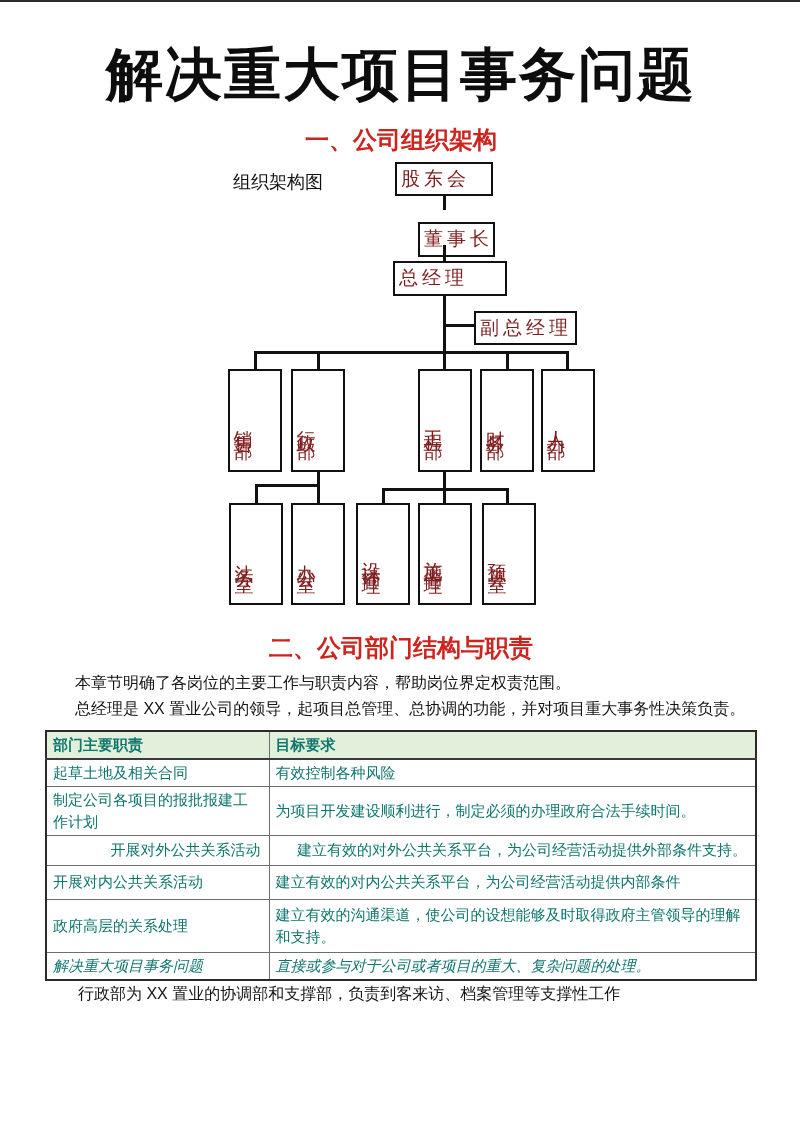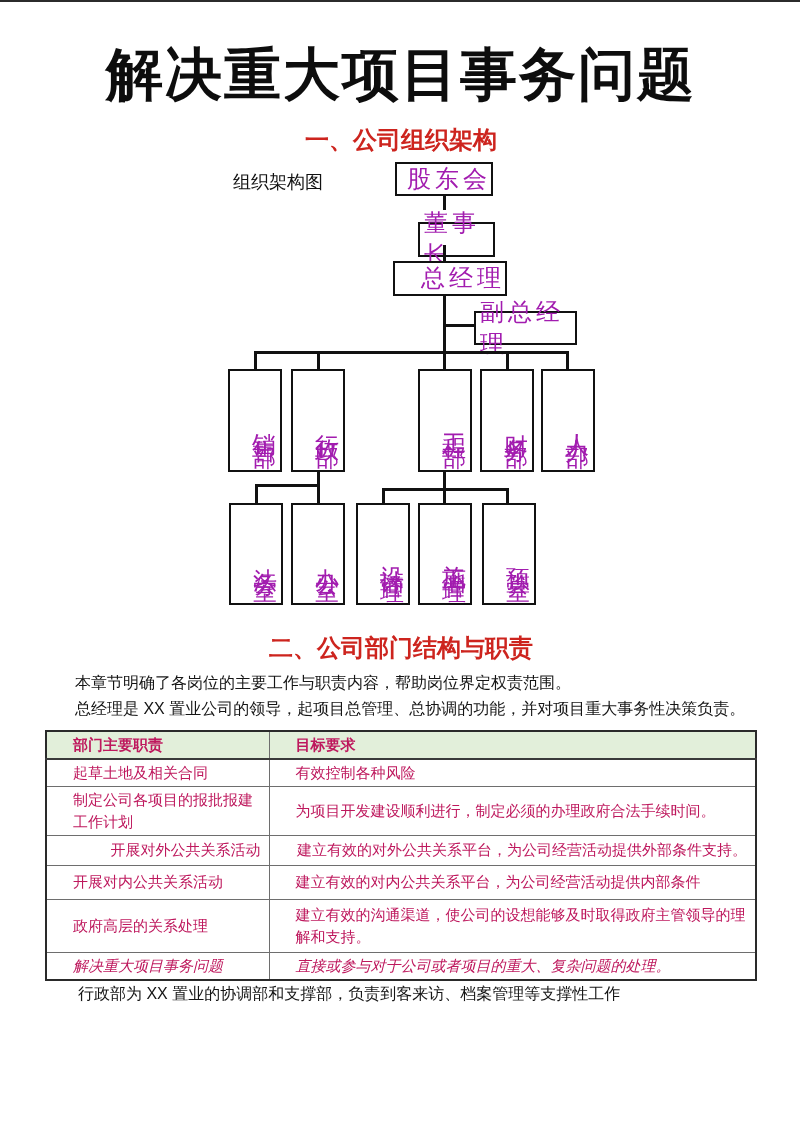--- a/index.html
+++ b/index.html
@@ -30,39 +30,39 @@
     margin:8px 0 4px 30px;
   }
 
   
   .orgchart { position:relative; width:712px; height:458px; margin-top:2px; }
   .chart-label {
     position:absolute; left:188px; top:12px; font-size:18px; font-weight:500; color:#111;
   }
   .obox {
     position:absolute; border:2px solid #111; background:#fff;
-    display:flex; align-items:center; justify-content:flex-end;
+    display:flex; align-items:center; justify-content:flex-start;
     font-family:"Liberation Serif","DejaVu Serif",serif;
-    font-size:24px; color:#a21caf;
+    font-size:19px; color:#7f1d1d;
   }
   .obox.h span { letter-spacing:4px; margin-left:4px; }
   .obox.v span {
     writing-mode:vertical-rl; text-orientation:upright; letter-spacing:5px; margin-top:5px;
   }
   .vline { position:absolute; width:3px; background:#111; }
   .hline { position:absolute; height:3px; background:#111; }
 
   
   .resp-table {
     width:712px; border-collapse:collapse; margin-top:10px;
     border:2px solid #2a2a2a; table-layout:fixed;
   }
   .resp-table th, .resp-table td {
     border:1.5px solid #6e6e6e; font-size:15px; vertical-align:middle;
-    padding:2px 8px 2px 26px; line-height:1.45; color:#be185d;
+    padding:2px 8px 2px 6px; line-height:1.45; color:#0f766e;
   }
   .resp-table th {
     background:#e2efda; text-align:left; font-weight:700;
     border-bottom:2px solid #3a3a3a;
   }
   .resp-table col.c1 { width:223px; }
   .resp-table tr:nth-child(1) td { height:26px; }
   .resp-table tr:nth-child(2) td { height:49px; }
   .resp-table tr:nth-child(3) td { height:30px;text-align:right; }
   .resp-table tr:nth-child(4) td { height:34px; }

